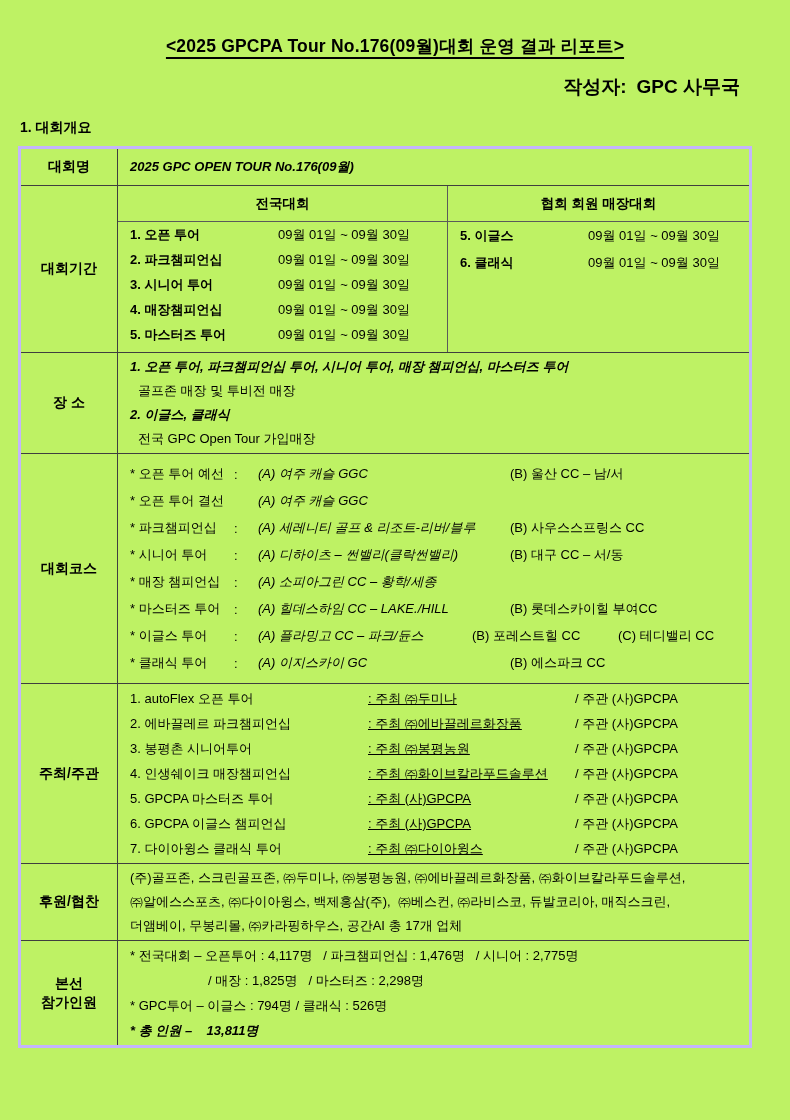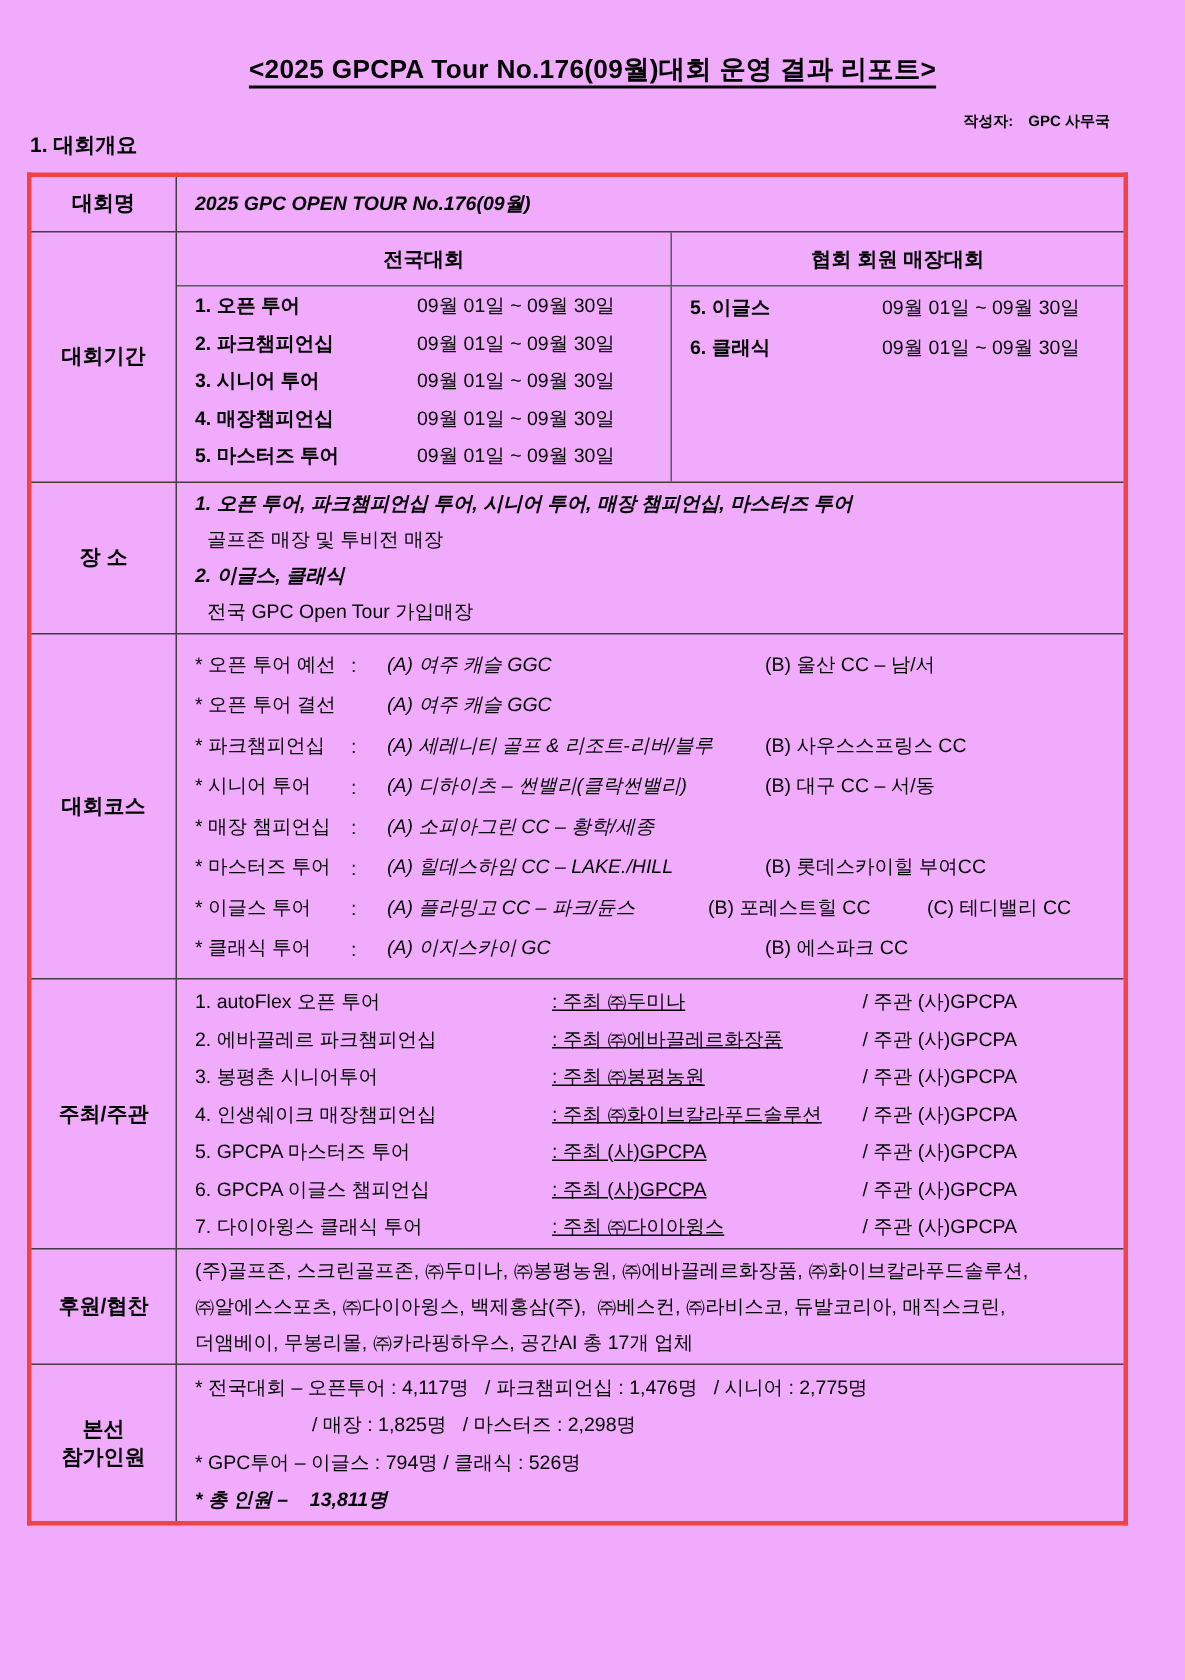--- a/index.html
+++ b/index.html
@@ -1,23 +1,23 @@
 <!DOCTYPE html>
 <html lang="ko"><head>
 <meta charset="utf-8">
 <style>
   html,body{margin:0;padding:0;background:#fff;}
-  .page{width:790px;height:1120px;background:#f0abfc;color:#000;position:relative;overflow:hidden;
+  .page{width:790px;height:1120px;background:#bef264;color:#000;position:relative;overflow:hidden;
         font-family:"Liberation Sans","DejaVu Sans",sans-serif;}
   .doc-title{text-align:center;padding-top:34px;font-size:17.5px;font-weight:700;letter-spacing:.2px;}
   .doc-title span{text-decoration:underline;text-decoration-thickness:2px;text-underline-offset:5px;}
-  .author-line{text-align:right;padding-right:50px;margin-top:16px;font-size:10px;font-weight:700;}
+  .author-line{text-align:right;padding-right:50px;margin-top:16px;font-size:19px;font-weight:700;}
   .author-line .val{margin-left:10px;}
-  .section-heading{margin:0 0 9px 20px;font-size:14px;font-weight:700;}
-  table.main{border-collapse:collapse;margin-left:18px;width:734px;table-layout:fixed;border:3px solid #ef4444;}
+  .section-heading{margin:19px 0 9px 20px;font-size:14px;font-weight:700;}
+  table.main{border-collapse:collapse;margin-left:18px;width:734px;table-layout:fixed;border:3px solid #c4b5fd;}
   table.main th,table.main td{border:1.5px solid #3f3f3f;}
   th.lbl{width:96px;font-size:14px;font-weight:700;text-align:center;vertical-align:middle;padding:0;}
   td.ct{font-size:13px;vertical-align:middle;padding:2px 4px 2px 12px;}
   .b{font-weight:700;font-style:italic;}
   
   td.nopad{padding:0;}
   .sub{display:grid;grid-template-columns:330px 1fr;grid-template-rows:36px 1fr;height:166px;}
   .sub-h{display:flex;align-items:center;justify-content:center;font-weight:700;font-size:13.5px;
          border-bottom:1px solid #5a5a5a;}
   .brd-r{border-right:1px solid #5a5a5a;}

